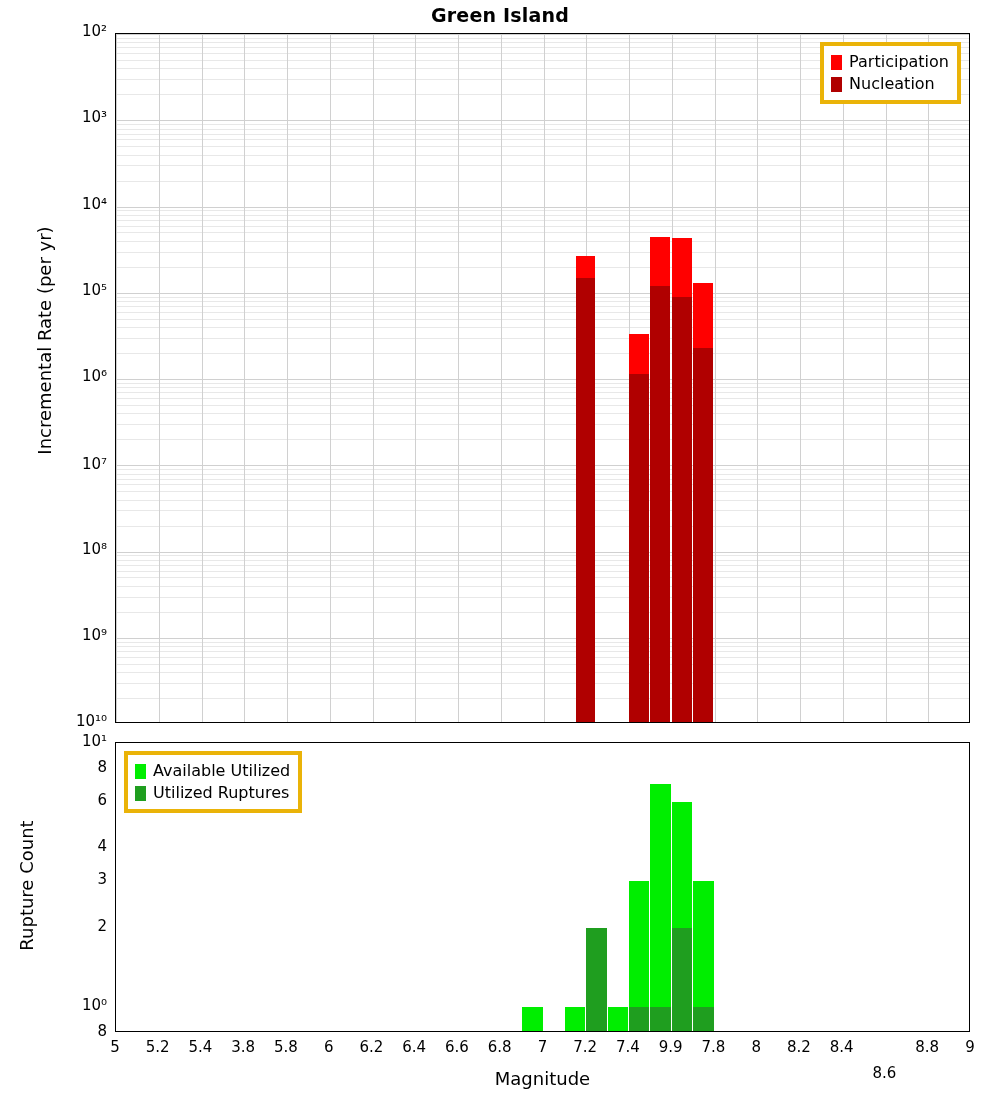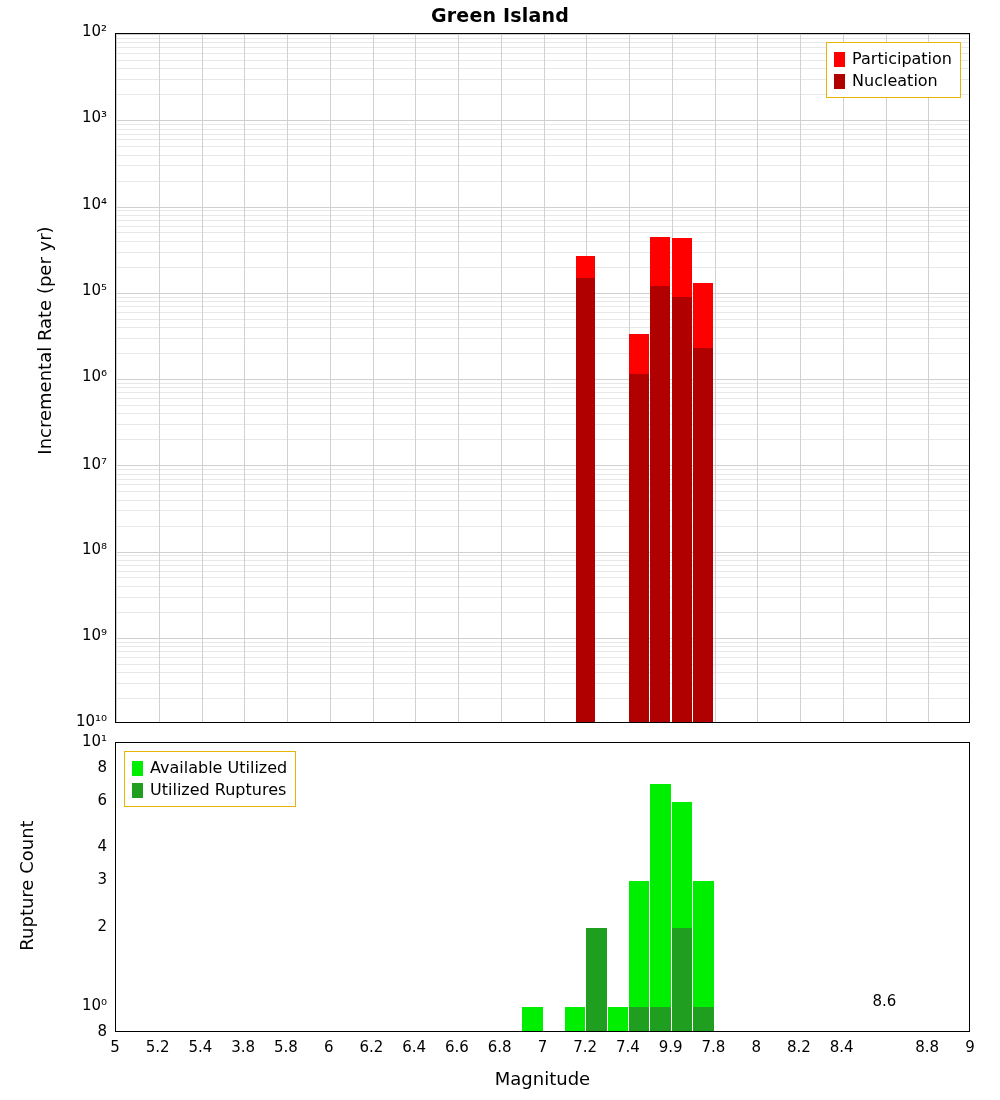--- a/index.html
+++ b/index.html
@@ -122,21 +122,21 @@
     top: 1068px;
     width: 855px;
     text-align: center;
     font-size: 18px;
   }
 
   
   .legend {
     position: absolute;
     box-sizing: border-box;
-    border: 1px solid #eab308;
+    border: 4px solid #eab308;
     background: #ffffff;
     padding: 5px 8px 5px 7px;
   }
   #legend-top { right: 8px; top: 8px; }
   #legend-bottom { left: 8px; top: 8px; }
   .legend-row {
     display: flex;
     align-items: center;
     height: 22px;
   }
@@ -341,21 +341,21 @@
       <div class="tick-label xtick" style="left: 427px; top: 1038px;">6.6</div>
       <div class="tick-label xtick" style="left: 469.75px; top: 1038px;">6.8</div>
       <div class="tick-label xtick" style="left: 512.5px; top: 1038px;">7</div>
       <div class="tick-label xtick" style="left: 555.25px; top: 1038px;">7.2</div>
       <div class="tick-label xtick" style="left: 598px; top: 1038px;">7.4</div>
       <div class="tick-label xtick" style="left: 640.75px; top: 1038px;">9.9</div>
       <div class="tick-label xtick" style="left: 683.5px; top: 1038px;">7.8</div>
       <div class="tick-label xtick" style="left: 726.25px; top: 1038px;">8</div>
       <div class="tick-label xtick" style="left: 769px; top: 1038px;">8.2</div>
       <div class="tick-label xtick" style="left: 811.75px; top: 1038px;">8.4</div>
-      <div class="tick-label xtick" style="left: 854.5px; top: 992px;">8.6</div>
+      <div class="tick-label xtick" style="left: 854.5px; top: 1064px;">8.6</div>
       <div class="tick-label xtick" style="left: 897.25px; top: 1038px;">8.8</div>
       <div class="tick-label xtick" style="left: 940px; top: 1038px;">9</div>
     </div>
 
   <div id="ylabel-top">Incremental Rate (per yr)</div>
   <div id="ylabel-bottom">Rupture Count</div>
   <div id="xlabel">Magnitude</div>
 
 </div>
 

